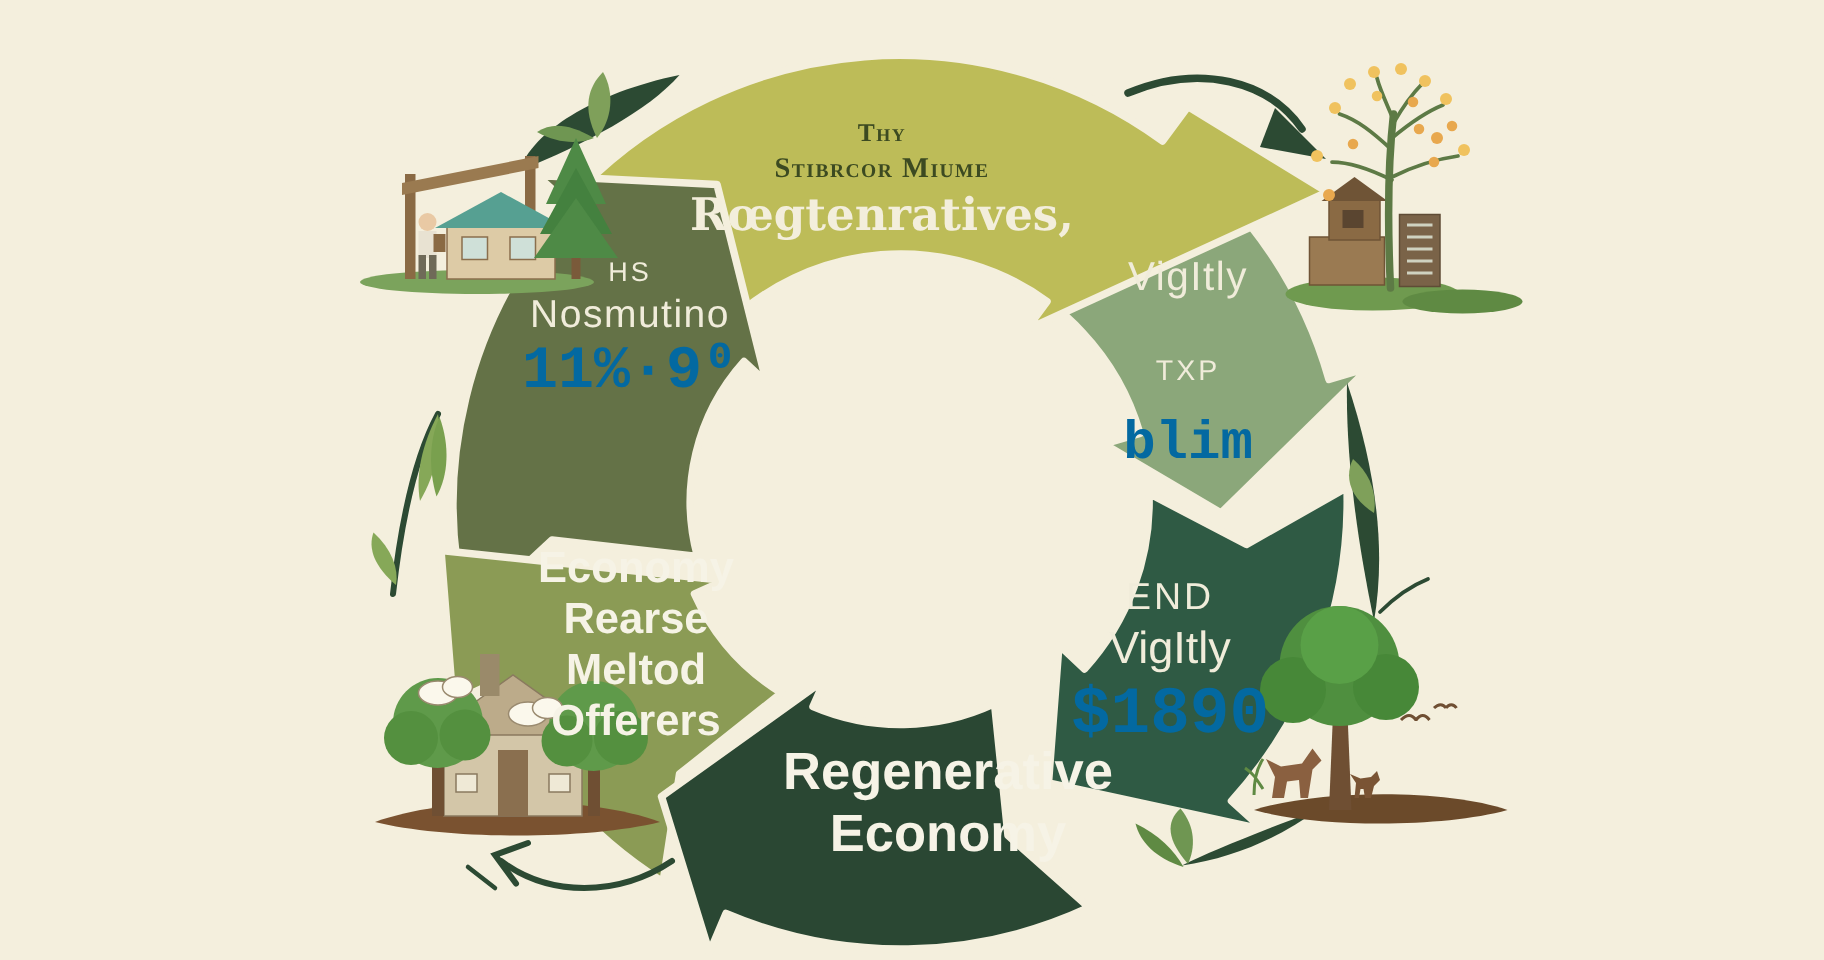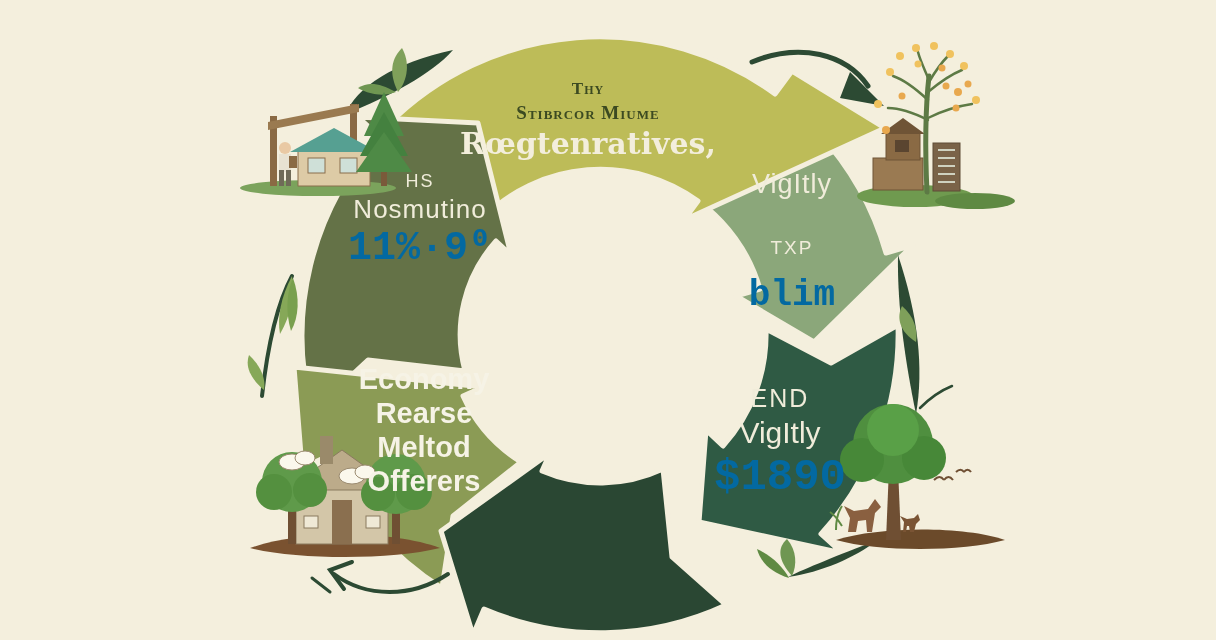--- a/index.html
+++ b/index.html
@@ -224,20 +224,24 @@
     <div class="line l2 t-sans-cream">TXP</div>
     <div class="line l3 t-serif-num">blim</div>
   </div>
 
   <div class="label" id="lbl-lright">
     <div class="line l1 t-sans-cream">END</div>
     <div class="line l2 t-sans-cream">VigItly</div>
     <div class="line l3 t-serif-num">$1890</div>
   </div>
 
+  <div class="label" id="lbl-bottom">
+    <div class="line t-bold-cream">Regenerative</div>
+    <div class="line t-bold-cream">Economy</div>
+  </div>
 
   <div class="label" id="lbl-lleft">
     <div class="line t-bold-cream">Economy</div>
     <div class="line t-bold-cream">Rearse</div>
     <div class="line t-bold-cream">Meltod</div>
     <div class="line t-bold-cream">Offerers</div>
   </div>
 
   <div class="label" id="lbl-uleft">
     <div class="line l1 t-sans-cream">HS</div>

